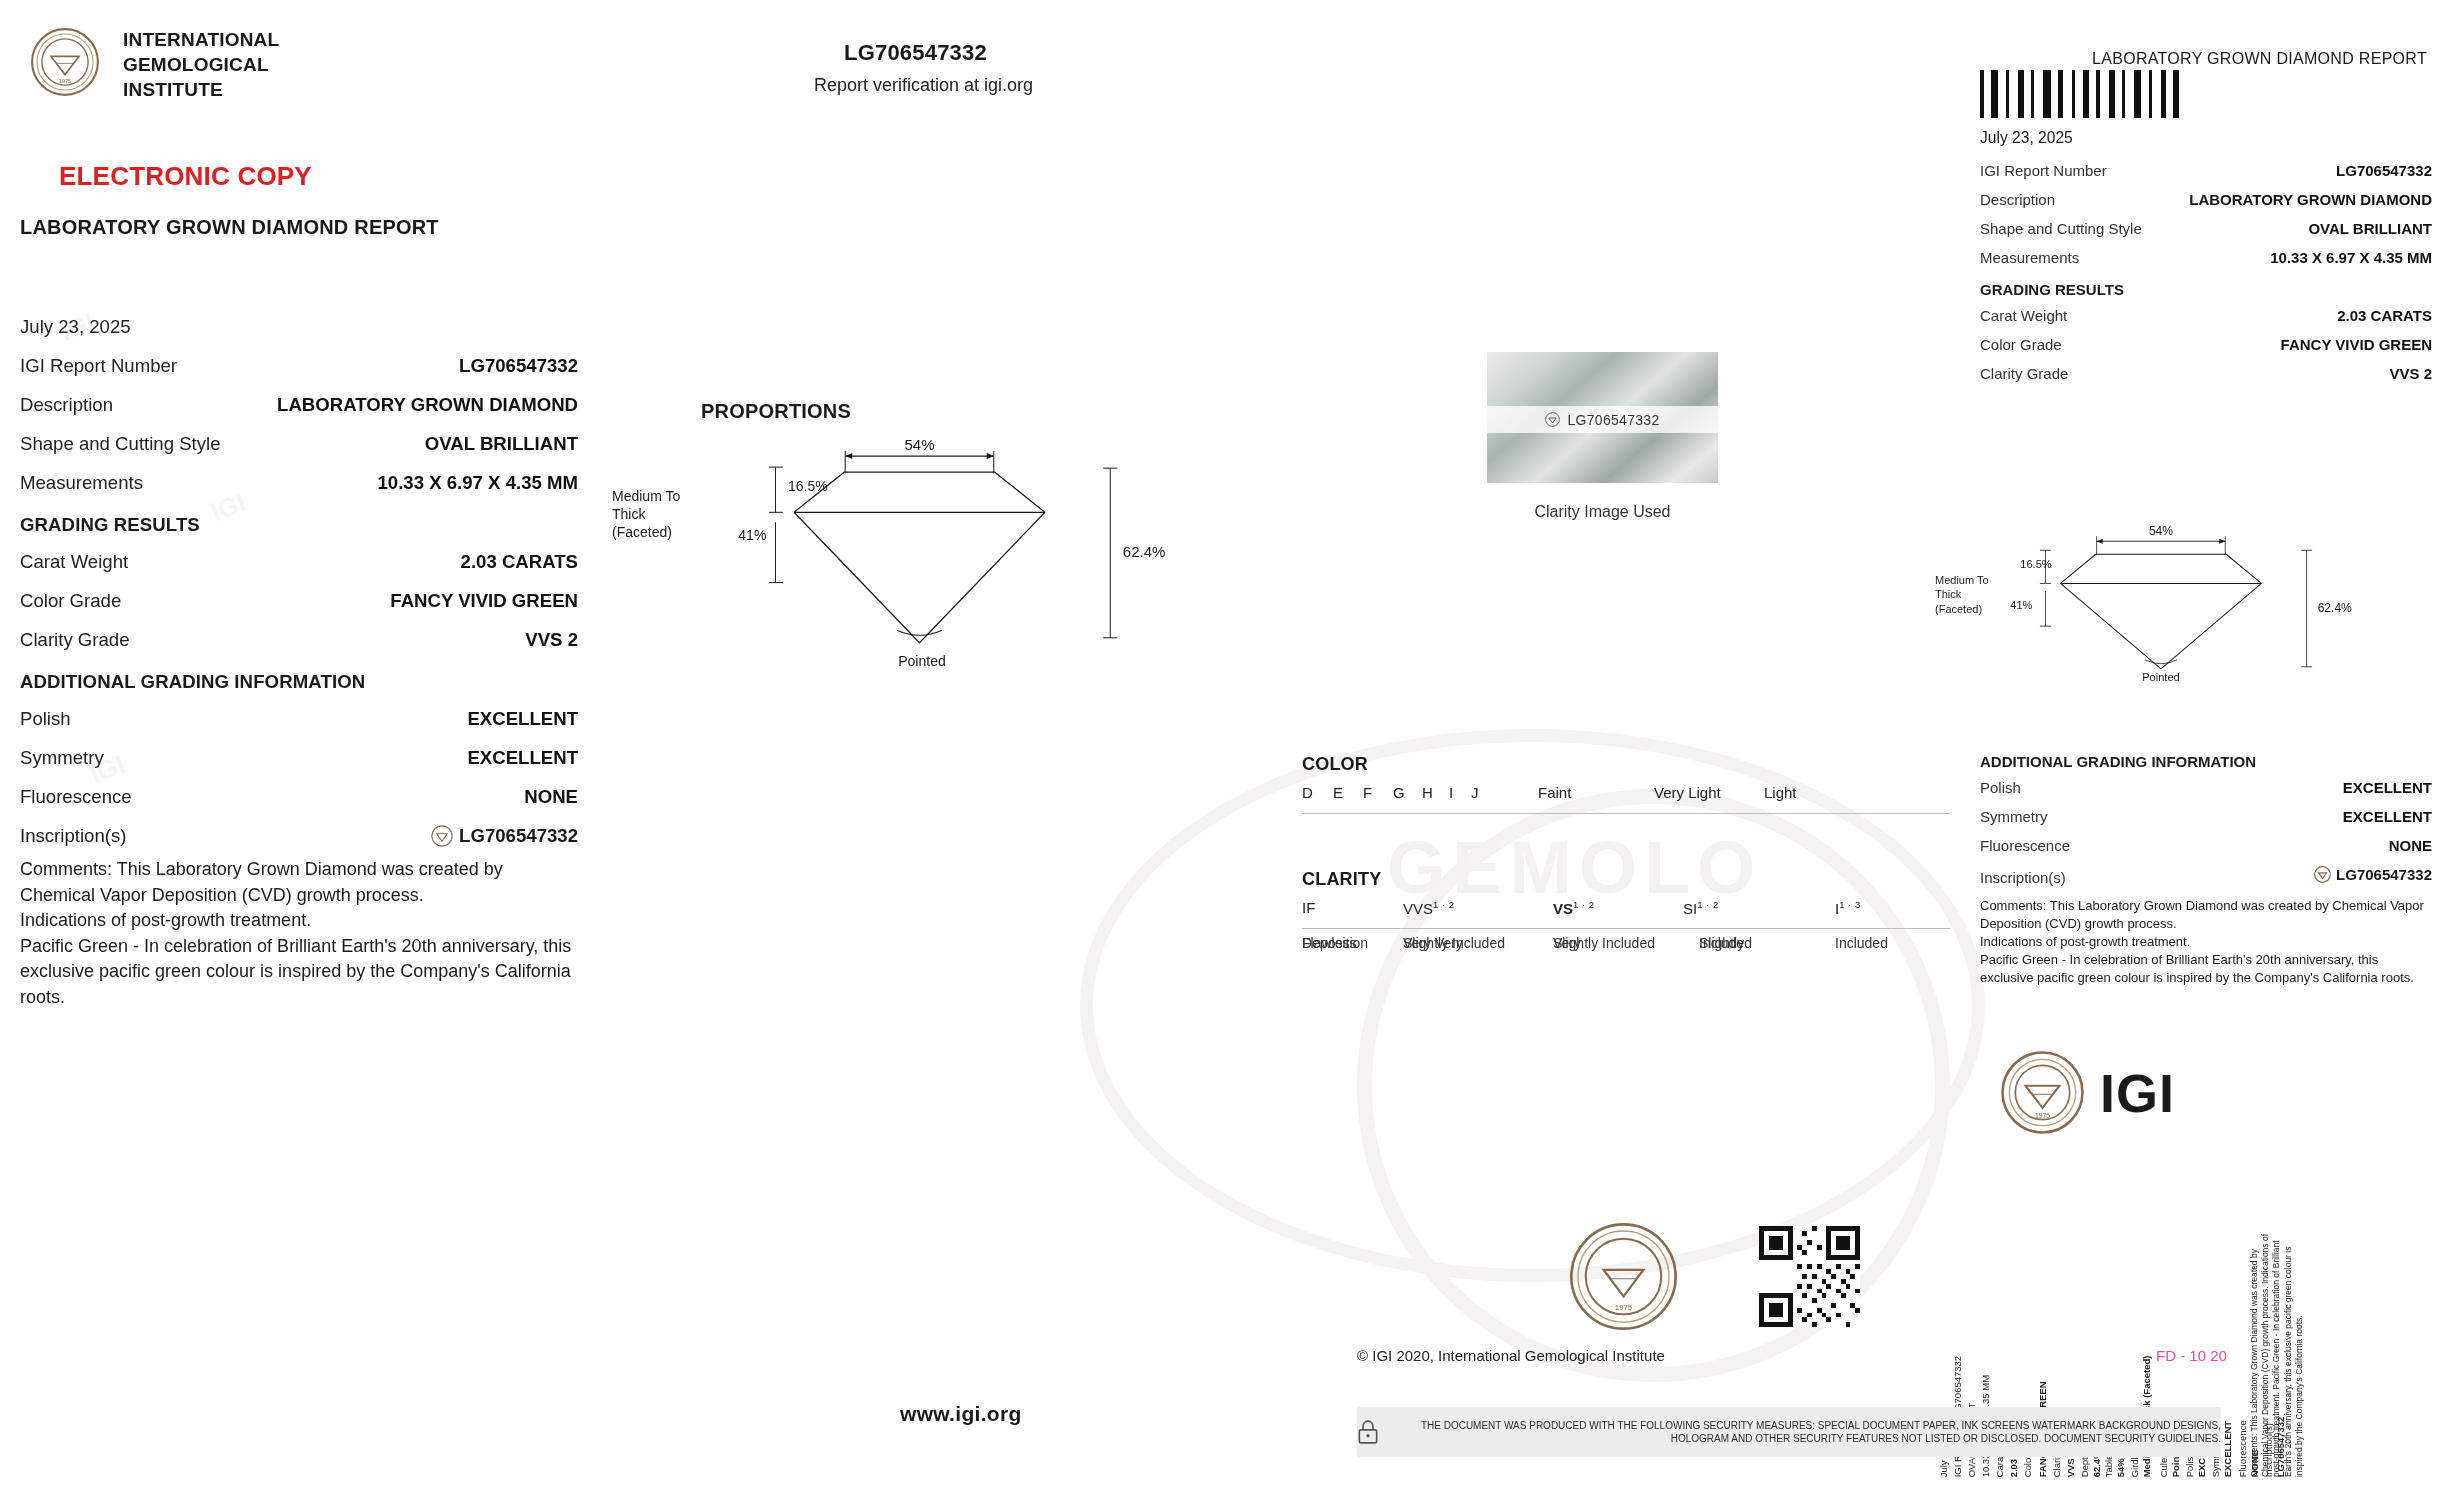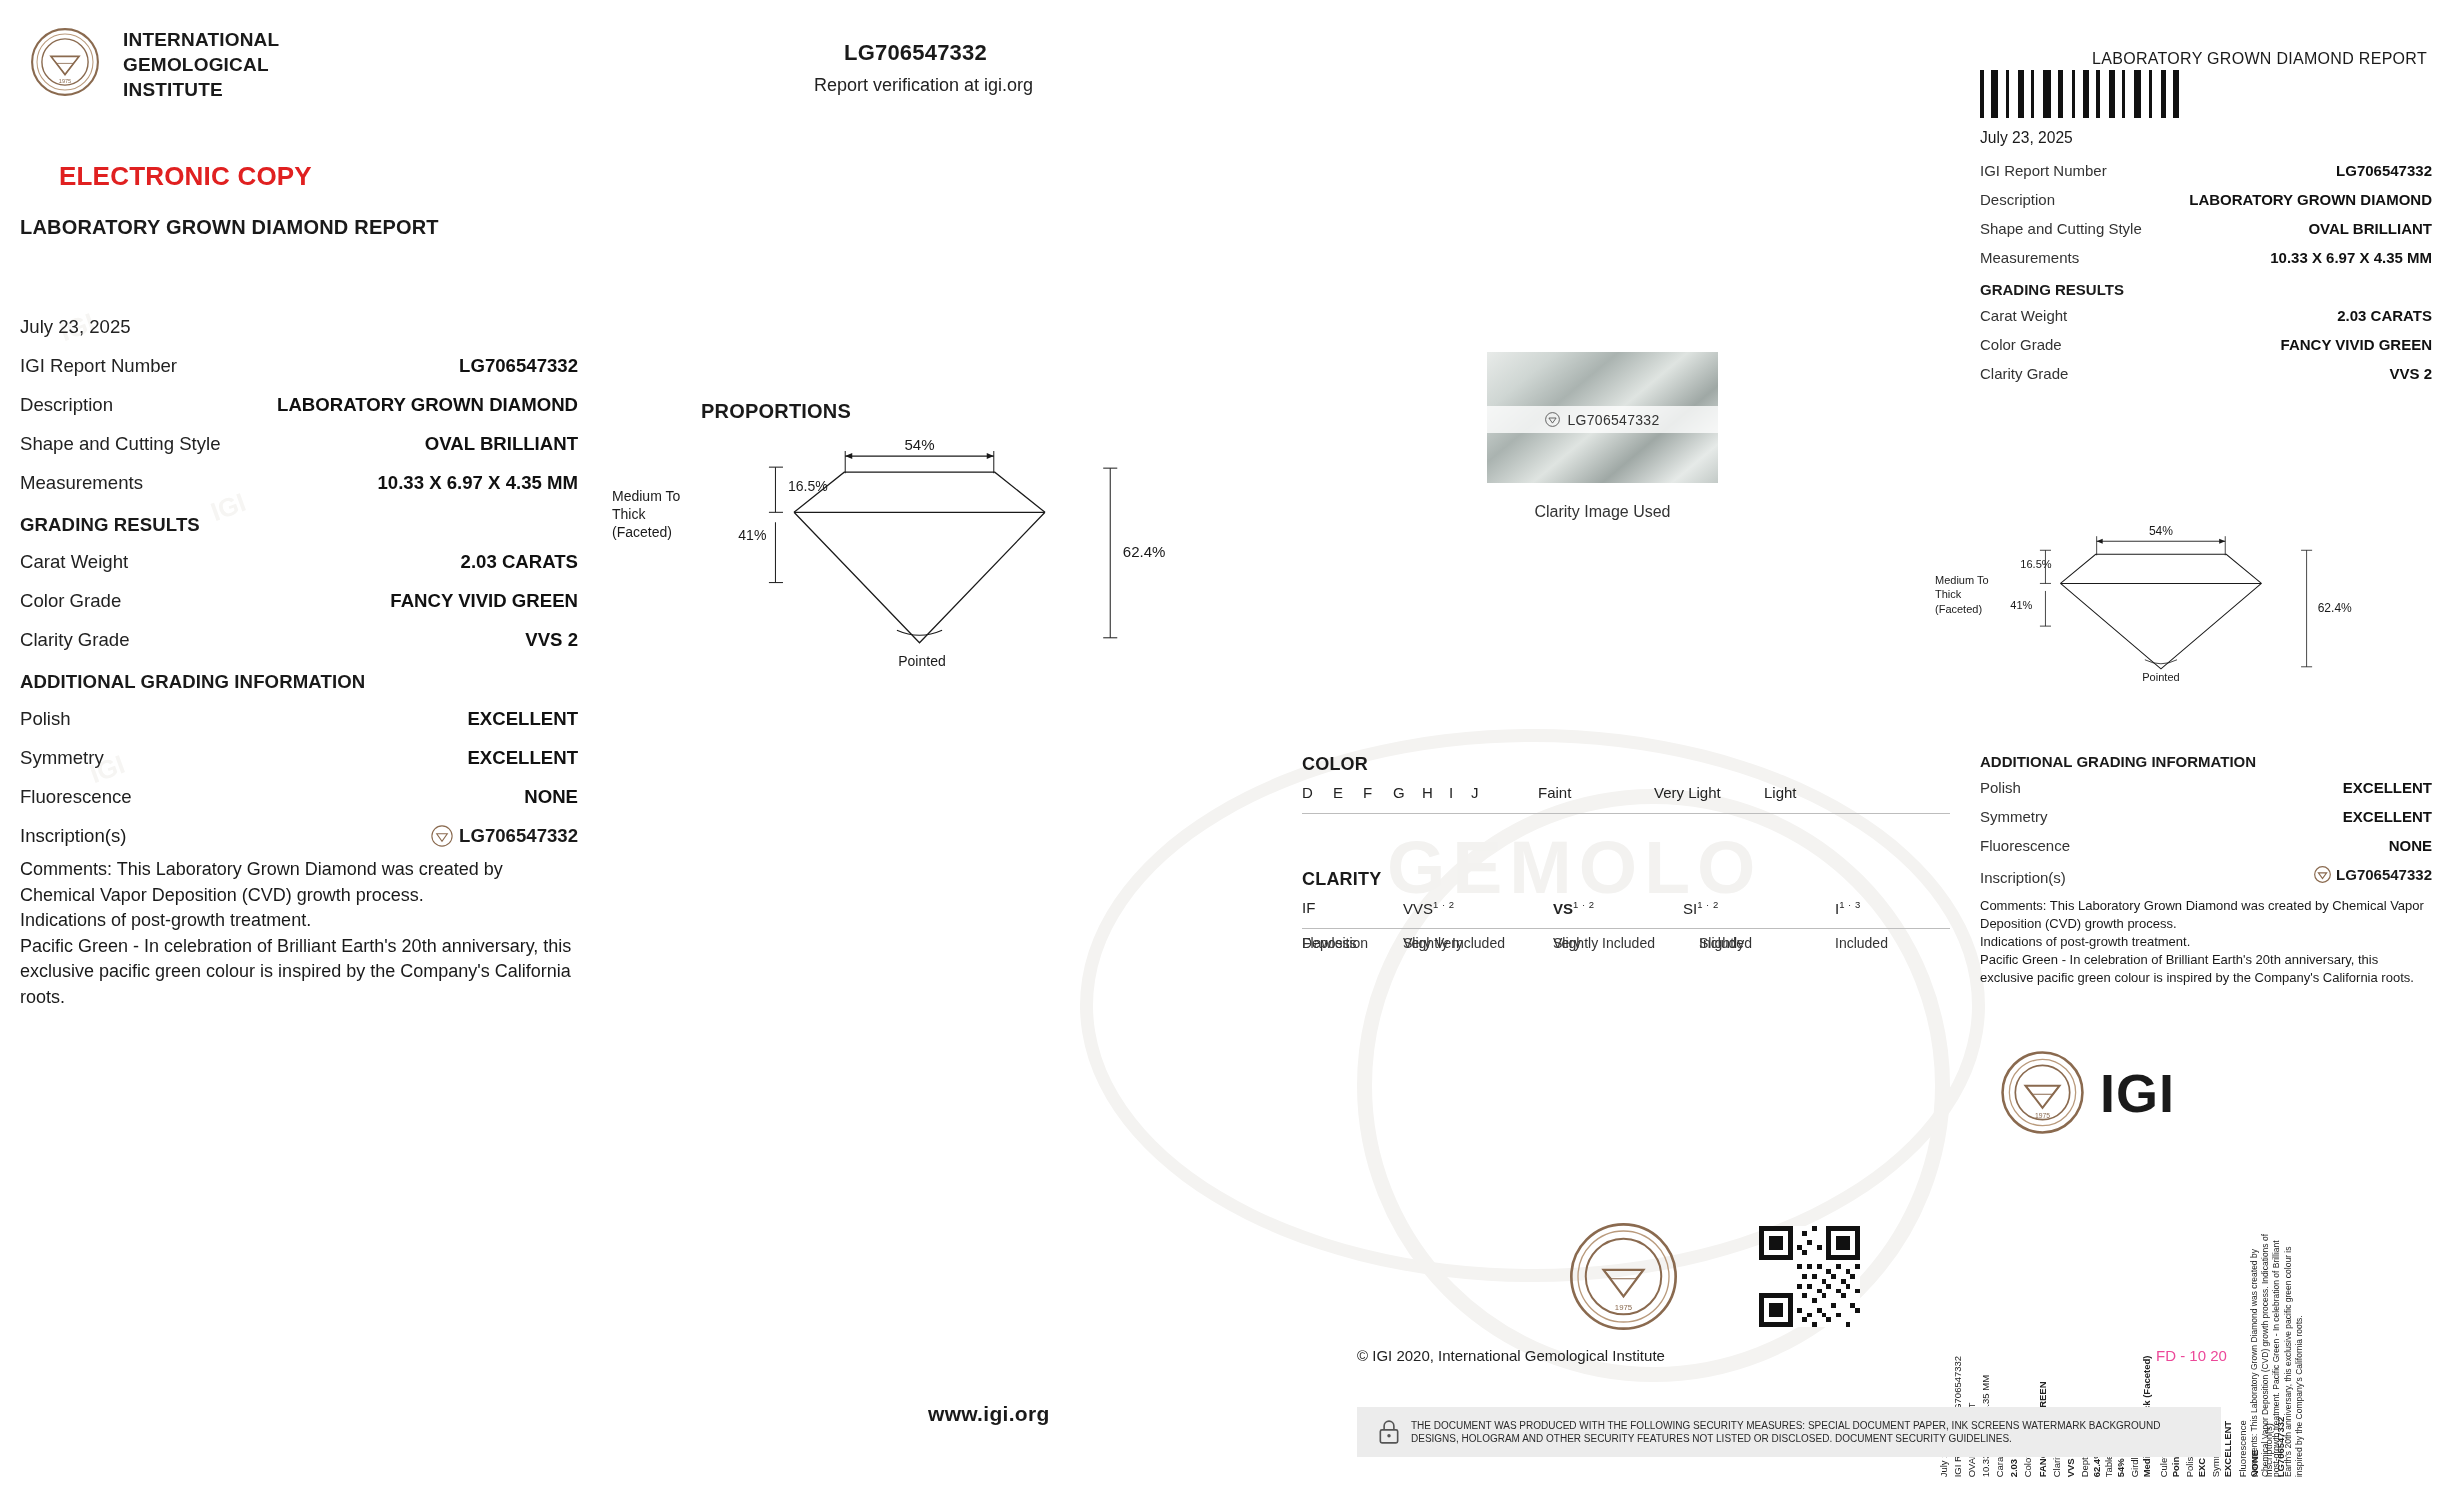--- a/index.html
+++ b/index.html
@@ -47,21 +47,21 @@
   .lcol{position:absolute;left:20px;top:307px;width:558px;}
   .row{display:flex;justify-content:space-between;align-items:baseline;padding:8.5px 0;font-size:18.6px;}
   .row .k{color:#222;}
   .row .v{font-weight:700;color:#111;text-align:right;}
   .sect{font-size:18.6px;font-weight:700;padding:12px 0 6px;letter-spacing:0.1px;}
   .comments{font-size:18px;line-height:1.42;padding-top:2px;color:#1a1a1a;}
   .insc-row{display:flex;justify-content:space-between;align-items:center;padding:8.5px 0;font-size:18.6px;}
   .insc-val{display:flex;align-items:center;gap:6px;font-weight:700;}
   .mini-seal{width:22px;height:22px;}
 
-  .igiweb{position:absolute;left:900px;top:1402px;font-size:21px;font-weight:700;letter-spacing:0.3px;margin-left:28px;}
+  .igiweb{position:absolute;left:900px;top:1402px;font-size:21px;font-weight:700;letter-spacing:0.3px;}
 
   
   .rep-no{position:absolute;left:844px;top:40px;font-size:22px;font-weight:700;letter-spacing:0.2px;}
   .rep-ver{position:absolute;left:814px;top:75px;font-size:18px;color:#222;}
 
   .top-right-title{position:absolute;left:1683px;top:50px;width:744px;text-align:right;font-size:16px;letter-spacing:0.3px;color:#1a1a1a;}
 
   
   .prop-label{position:absolute;left:701px;top:400px;font-size:20px;font-weight:700;letter-spacing:0.2px;}
   .prop-box{position:absolute;left:668px;top:432px;width:503px;height:261px;}
@@ -105,21 +105,21 @@
   .rprop{position:absolute;left:1945px;top:518px;width:452px;height:171px;}
 
   .igi-big{position:absolute;left:2000px;top:1045px;width:281px;height:95px;display:flex;align-items:center;gap:15px;}
   .igi-big .txt{font-size:54px;font-weight:700;letter-spacing:1px;}
 
   
   .seal-footer{position:absolute;left:1568px;top:1221px;width:111px;height:111px;}
   .qr{position:absolute;left:1759px;top:1226px;width:101px;height:101px;}
   .copy{position:absolute;left:1357px;top:1347px;font-size:15px;color:#222;}
   .fdno{position:absolute;left:2156px;top:1347px;font-size:15px;color:#ec4899;}
-  .secnote{position:absolute;left:1357px;top:1407px;width:864px;height:50px;background:#ececec;display:flex;align-items:center;gap:11px;padding:0 21px;box-sizing:border-box;}
+  .secnote{position:absolute;left:1357px;top:1407px;width:864px;height:50px;background:#ececec;display:flex;align-items:center;gap:11px;padding:0 0;box-sizing:border-box;text-align:right;}
   .secnote .txt{font-size:10px;line-height:1.35;color:#2a2a2a;}
   .lockicon{width:22px;height:26px;flex:0 0 auto;}
 
   
   .vert{position:absolute;left:1945px;top:1216px;height:261px;width:452px;}
   .vcol{position:absolute;bottom:0;transform-origin:left bottom;transform:rotate(-90deg);white-space:nowrap;font-size:9.5px;color:#222;line-height:1.3;}
   .vcol.b{font-weight:700;}
   .vblock{position:absolute;bottom:0;transform-origin:left bottom;transform:rotate(-90deg);font-size:8.5px;color:#222;line-height:1.32;width:251px;white-space:normal;}
 </style>
 </head>

